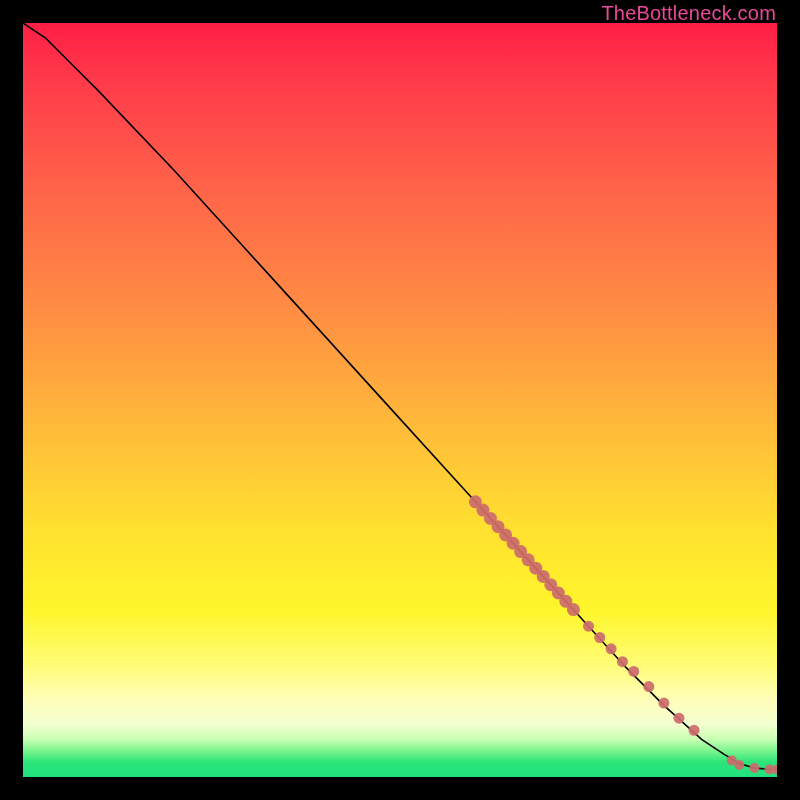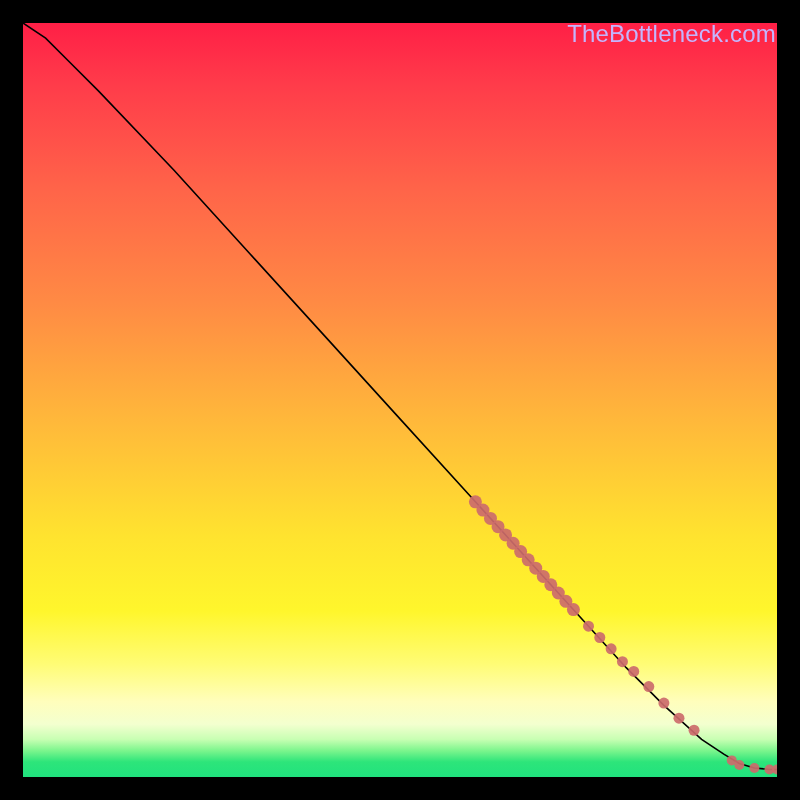--- a/index.html
+++ b/index.html
@@ -45,24 +45,24 @@
       #2de57a 98%,
       #20e27e 100%
     );
   }
   .curve-svg {
     position: absolute;
     inset: 0;
   }
   .watermark {
     position: absolute;
-    top: 20px;
+    top: 2px;
     right: 24px;
-    color: #c4b5fd;
-    font-size: 24px;
+    color: #ec4899;
+    font-size: 20px;
     letter-spacing: 0.2px;
     user-select: none;
   }
 </style>
 </head>
 <body>
 
 <div class="stage">
 
   <div class="plot-area">

